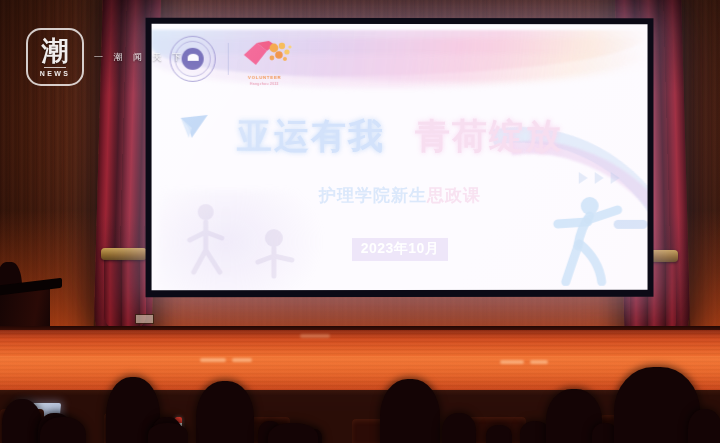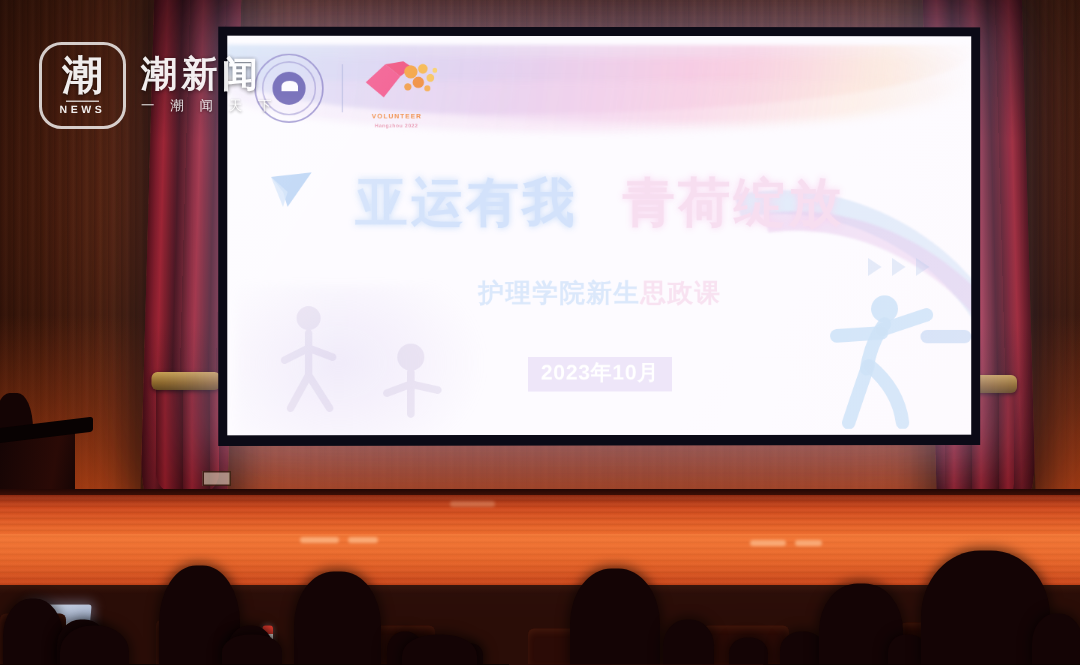--- a/index.html
+++ b/index.html
@@ -498,18 +498,17 @@
     <div class="head" style="left:268px;width:50px;height:24px;bottom:-4px;"></div>
   </div>
 
   <div class="watermark">
     <div class="wm-badge">
       <span class="wm-glyph">潮</span>
       <span class="wm-rule"></span>
       <span class="wm-news">NEWS</span>
     </div>
     <div class="wm-text">
-      <span class="wm-name">潮新闻</span>
       <span class="wm-tag">一 潮 闻 天 下</span>
     </div>
   </div>
 
 </div>
 
 </body></html>

